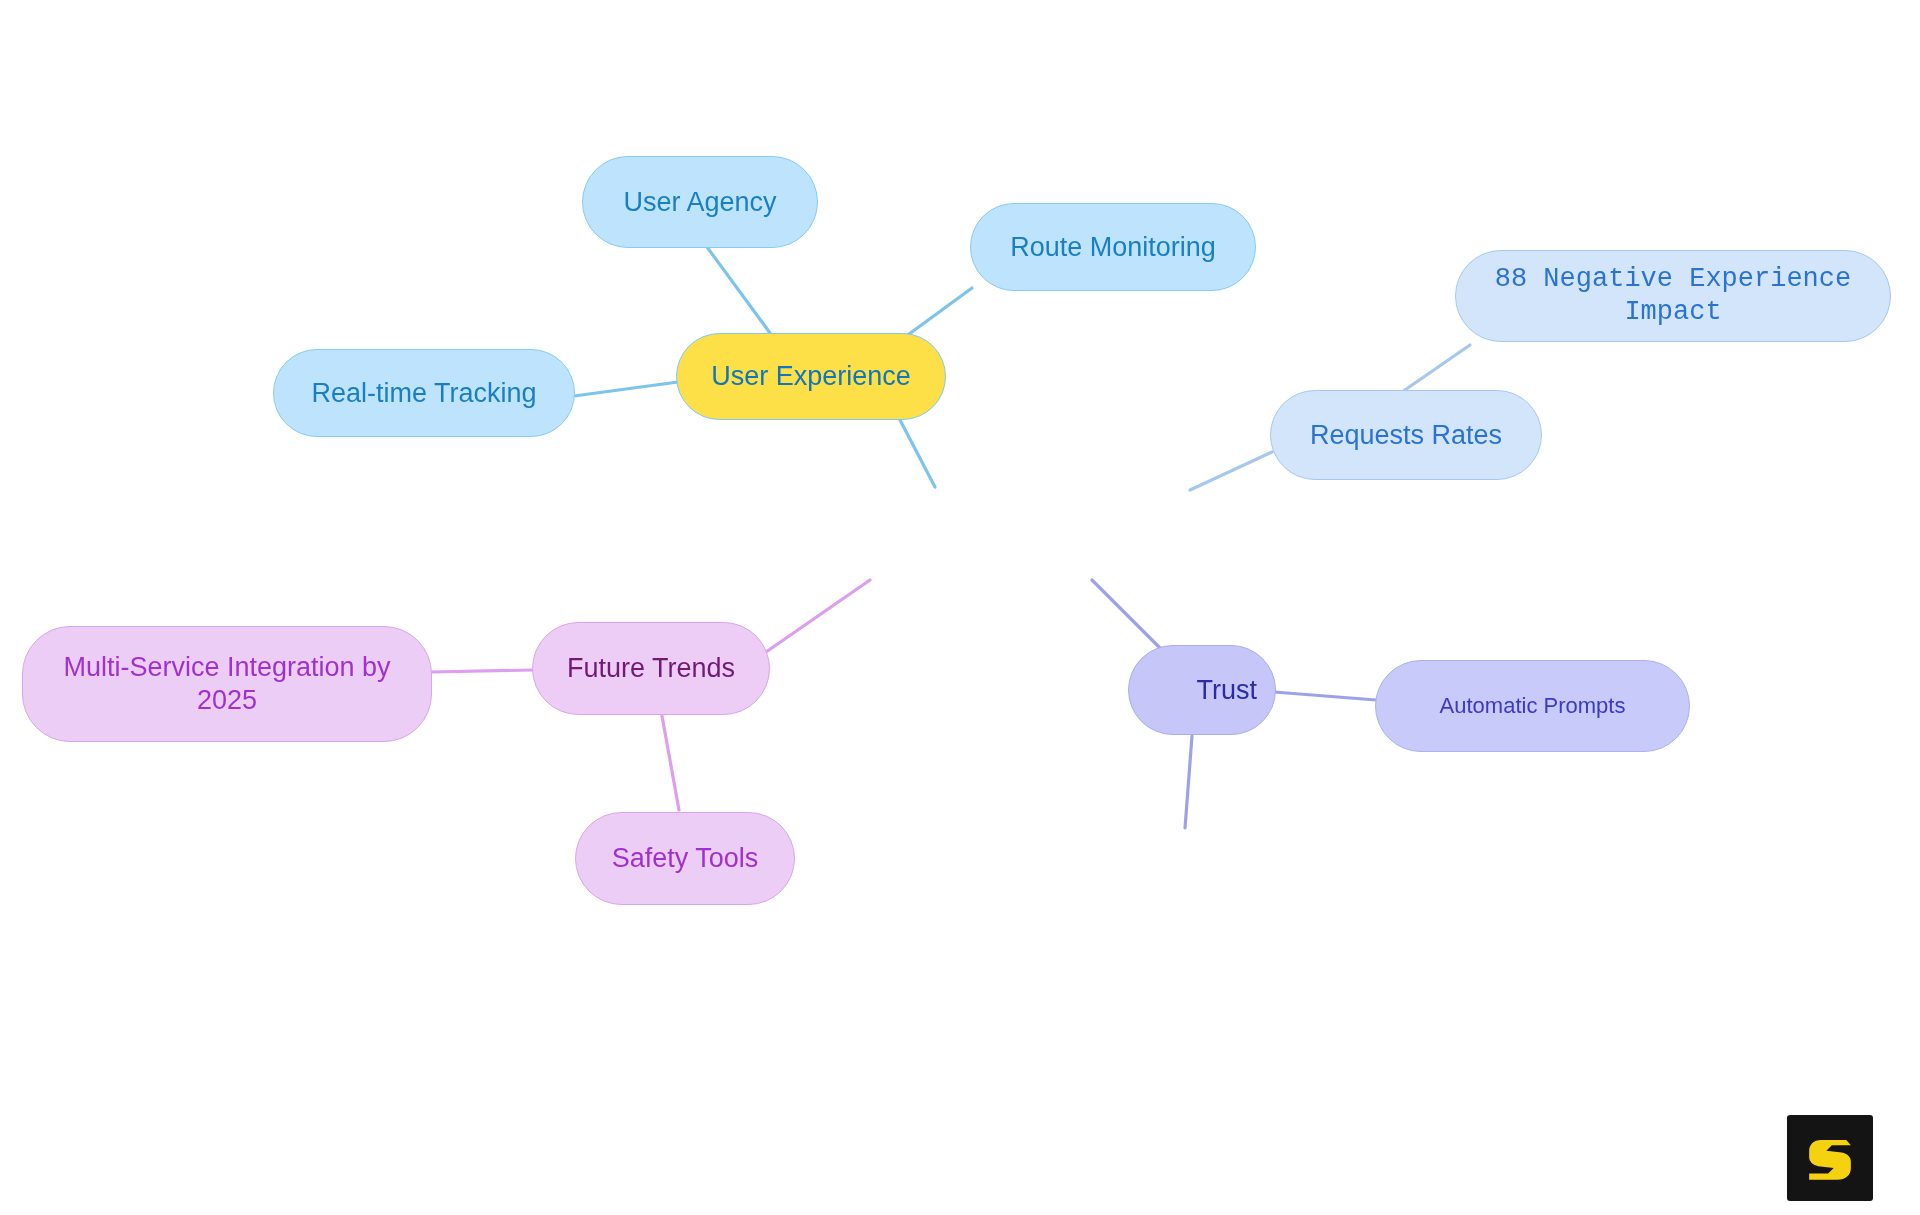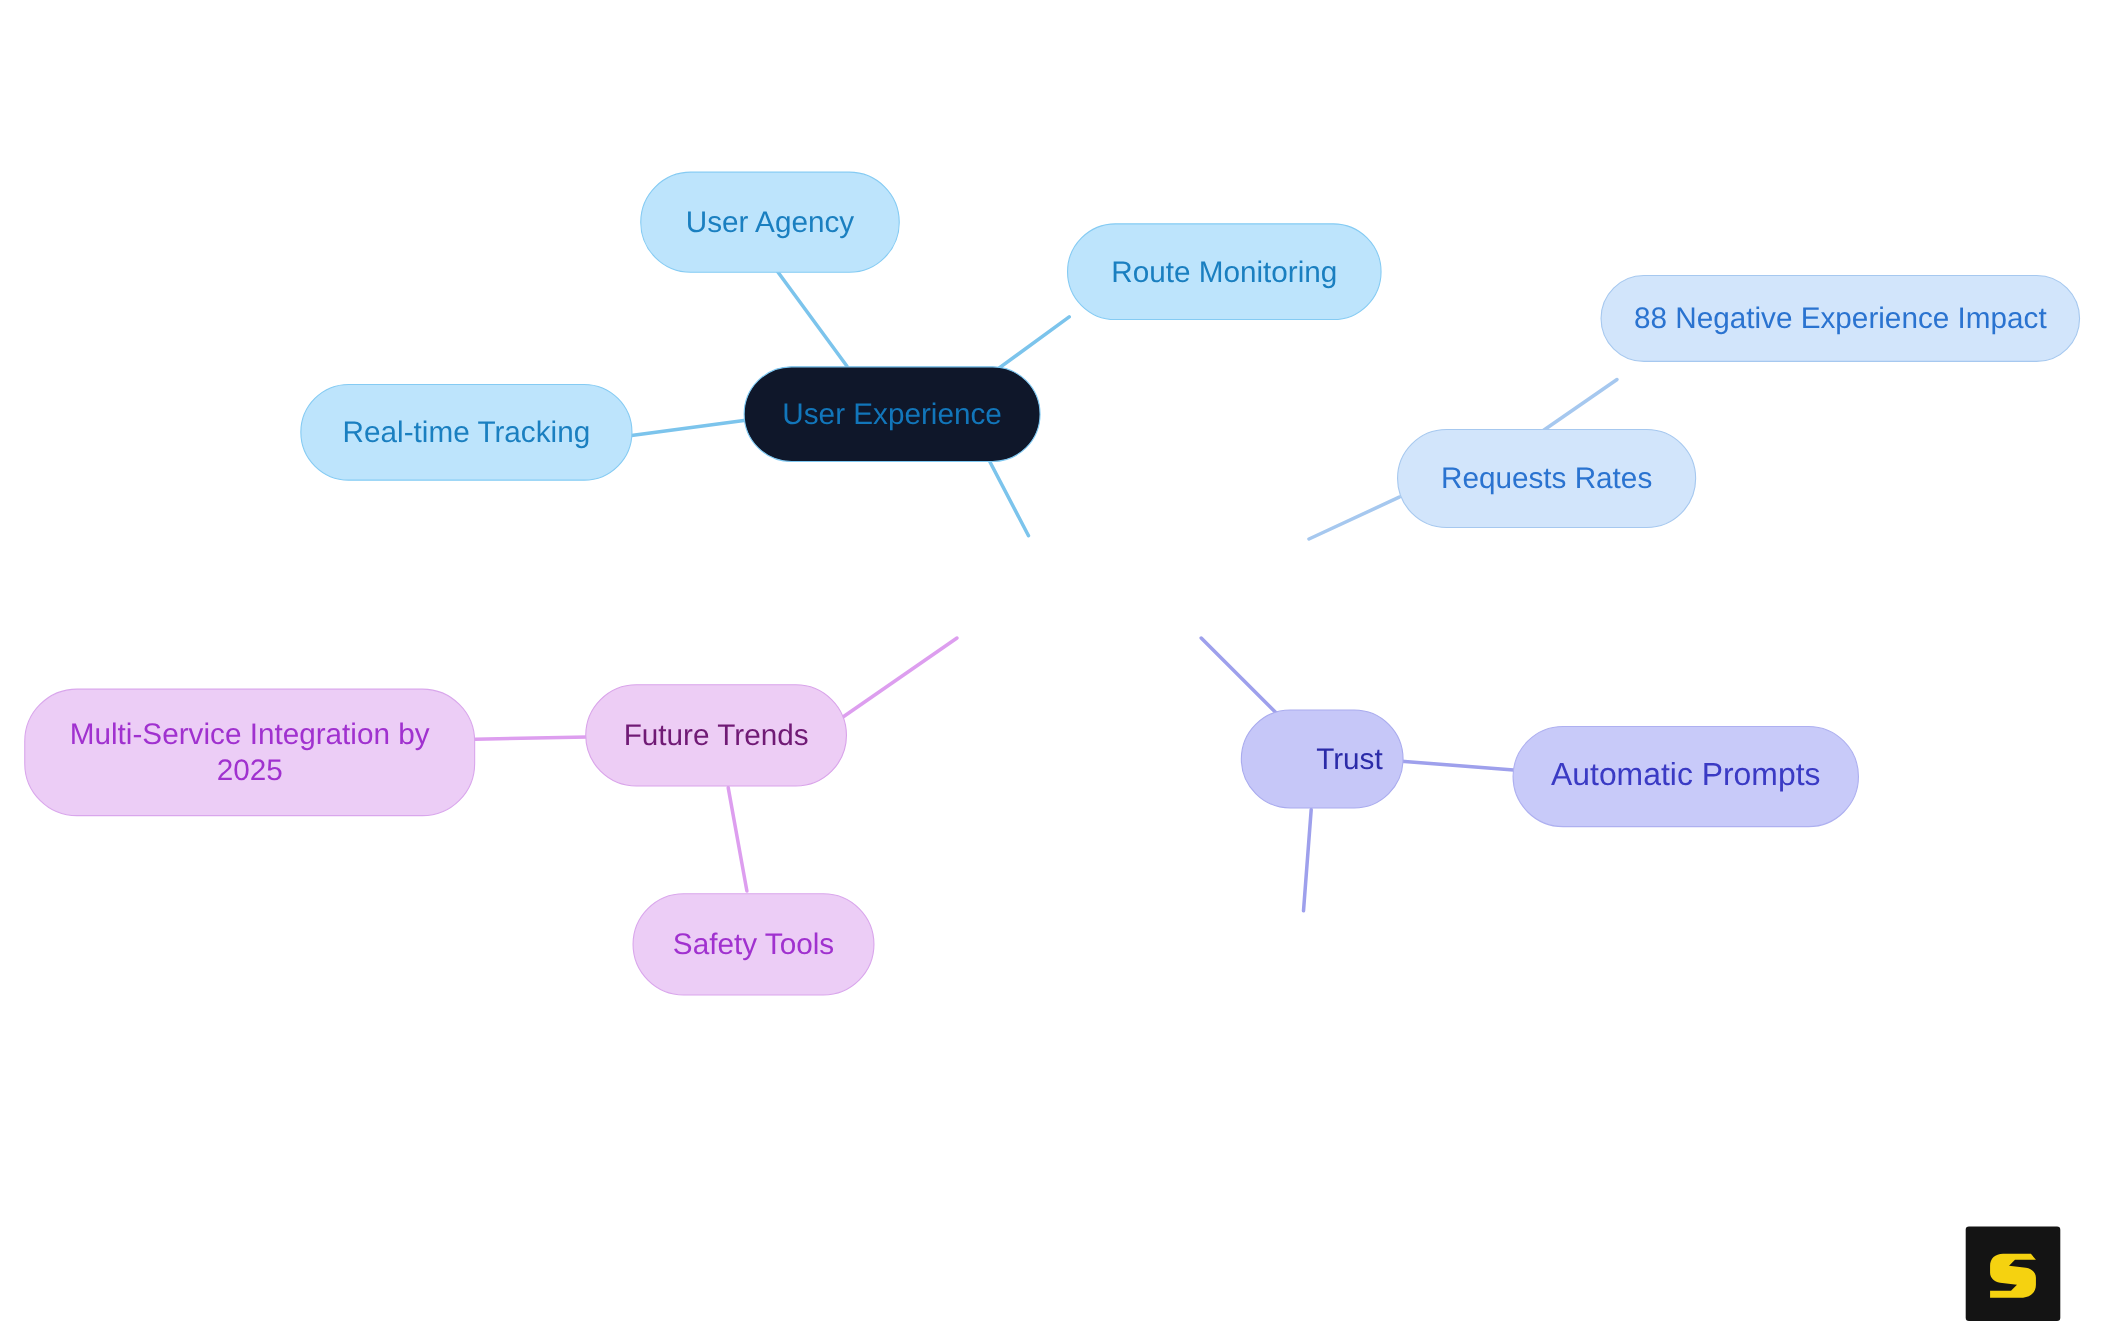--- a/index.html
+++ b/index.html
@@ -41,21 +41,21 @@
   }
   .node-root {
     background: #0f1117;
     color: #ffffff;
     border: 1px solid #0f1117;
     border-radius: 46px;
     font-size: 27px;
     letter-spacing: 0.1px;
   }
   .node-ux {
-    background: #0f172a;
+    background: #fde047;
     border: 1.6px solid #7ec8f2;
     color: #1276ba;
     font-size: 27px;
   }
   .node-ux-leaf {
     background: #bde4fc;
     border: 1.6px solid #85cbf3;
     color: #1a7fc0;
     font-size: 27px;
   }
@@ -69,21 +69,21 @@
     background: #c6c7f8;
     border: 1.6px solid #a9abee;
     color: #2b2ba8;
     font-size: 27px;
     justify-content: flex-end;
   }
   .node-trust-leaf {
     background: #c8caf9;
     border: 1.6px solid #aeb0f0;
     color: #3a3ac4;
-    font-size: 29px;
+    font-size: 22px;
   }
   .node-future {
     background: #edcdf5;
     border: 1.6px solid #d9a4ea;
     color: #701a75;
     font-size: 27px;
   }
   .node-future-leaf {
     background: #eccdf6;
     border: 1.6px solid #d9a6ec;
@@ -119,21 +119,21 @@
       <line x1="1185" y1="828" x2="1192" y2="736" stroke="#9ea0ec" stroke-width="3.2" stroke-linecap="round"></line>
       <line x1="766" y1="652" x2="870" y2="580" stroke="#dd9eef" stroke-width="3.2" stroke-linecap="round"></line>
       <line x1="432" y1="672" x2="534" y2="670" stroke="#dd9eef" stroke-width="3.2" stroke-linecap="round"></line>
       <line x1="679" y1="810" x2="662" y2="716" stroke="#dd9eef" stroke-width="3.2" stroke-linecap="round"></line>
     </svg>
     <div class="node node-ux" style="left: 676px; top: 333px; width: 270px; height: 87px;"><span>User Experience</span></div>
     <div class="node node-ux-leaf" style="left: 582px; top: 156px; width: 236px; height: 92px;"><span>User Agency</span></div>
     <div class="node node-ux-leaf" style="left: 970px; top: 203px; width: 286px; height: 88px;"><span>Route Monitoring</span></div>
     <div class="node node-ux-leaf" style="left: 273px; top: 349px; width: 302px; height: 88px;"><span>Real-time Tracking</span></div>
     <div class="node node-retention" style="left: 1270px; top: 390px; width: 272px; height: 90px;"><span>Requests Rates</span></div>
-    <div class="node node-retention" style="left: 1455px; top: 250px; width: 436px; height: 79px;"><span>88 Negative Experience Impact</span></div>
+    <div class="node node-retention" style="left: 1455px; top: 250px; width: 436px; height: 92px; font-family: Liberation Mono, monospace;"><span>88 Negative Experience Impact</span></div>
     <div class="node node-trust" style="left: 1128px; top: 645px; width: 148px; height: 90px;"><span>Trust</span></div>
     <div class="node node-trust-leaf" style="left: 1375px; top: 660px; width: 315px; height: 92px;"><span>Automatic Prompts</span></div>
     <div class="node node-future" style="left: 532px; top: 622px; width: 238px; height: 93px;"><span>Future Trends</span></div>
     <div class="node node-future-leaf" style="left: 22px; top: 614px; width: 410px; height: 116px; margin-top: 12px;"><span>Multi-Service Integration by
 2025</span></div>
     <div class="node node-future-leaf" style="left: 575px; top: 812px; width: 220px; height: 93px;"><span>Safety Tools</span></div>
   </div>
 
 <div id="logo">
   <svg width="58" height="58" viewBox="0 0 64 64">

